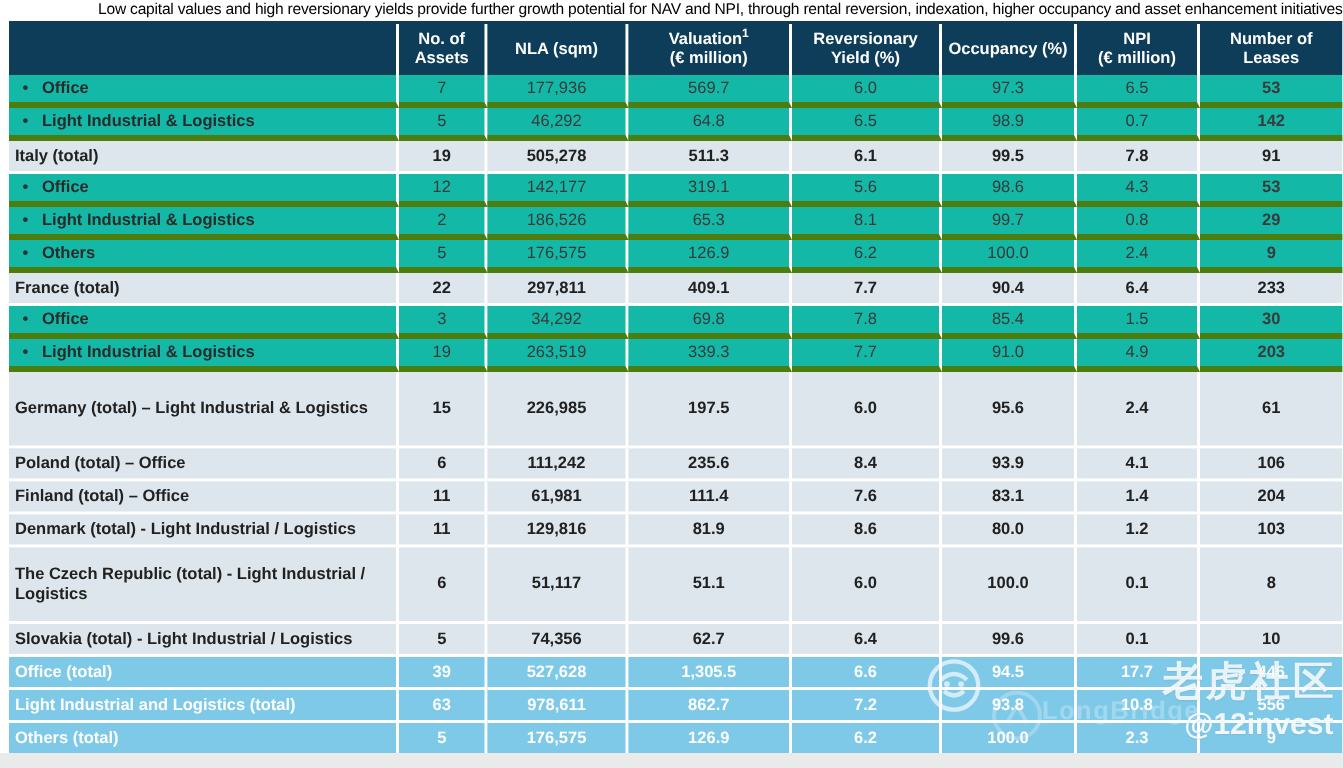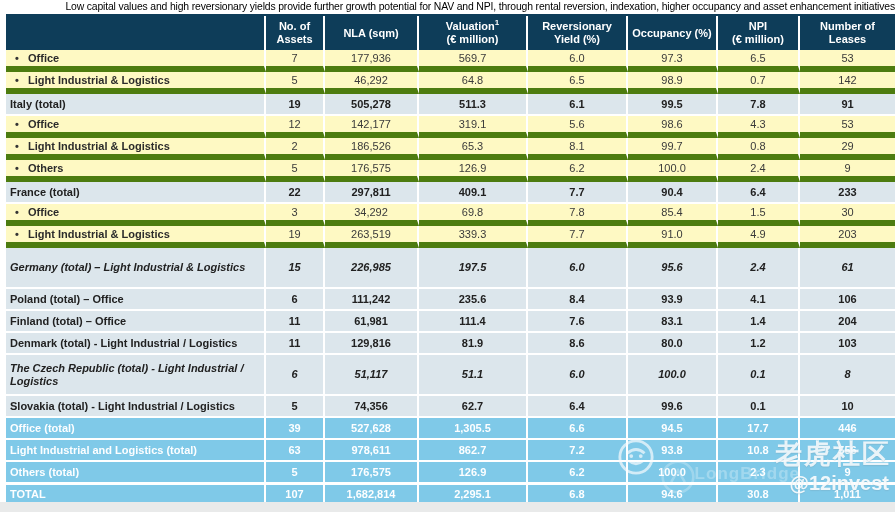--- a/index.html
+++ b/index.html
@@ -27,27 +27,27 @@
     text-align:center;vertical-align:middle;height:34px;
     border-right:2px solid #fff;
   }
   thead th:last-child{border-right:none;}
   thead th sup{font-size:8px;line-height:0;}
   tbody td{
     font-size:11px;line-height:13px;text-align:center;vertical-align:middle;
     height:22px;border-right:2px solid #fff;border-bottom:2px solid #fff;
     color:#3a3a3a;
   }
-  tbody td:last-child{border-right:none;}
+  tbody td:last-child{border-right:none;font-weight:bold;}
   tbody td.label{text-align:left;padding-left:4px;}
   tr.group td{background:var(--group-bg);font-weight:bold;color:#212121;}
-  tr.sub td{background:#fef9c3;border-bottom:6px solid #4d7c0f;}
+  tr.sub td{background:#14b8a6;border-bottom:4px solid #4d7c0f;}
   tr.sub td.label{font-weight:bold;color:#2b2b2b;padding-left:0;}
   tr.sub .bullet{display:inline-block;width:22px;text-align:center;color:#333;font-weight:bold;}
-  tr.tall td{height:41px;font-style:italic;}
+  tr.tall td{height:51px;}
   tr.summary td, tr.grand td{
     background:var(--summary-bg);color:#fdfeff;font-weight:bold;
   }
   tr.grand td{border-top:1px solid #fff;}
   .footer-strip{
     position:absolute;left:0;bottom:0;width:895px;height:10px;
     background:#e9eaea;
   }
   
   .watermark{position:absolute;right:0;bottom:6px;width:280px;height:70px;pointer-events:none;}

